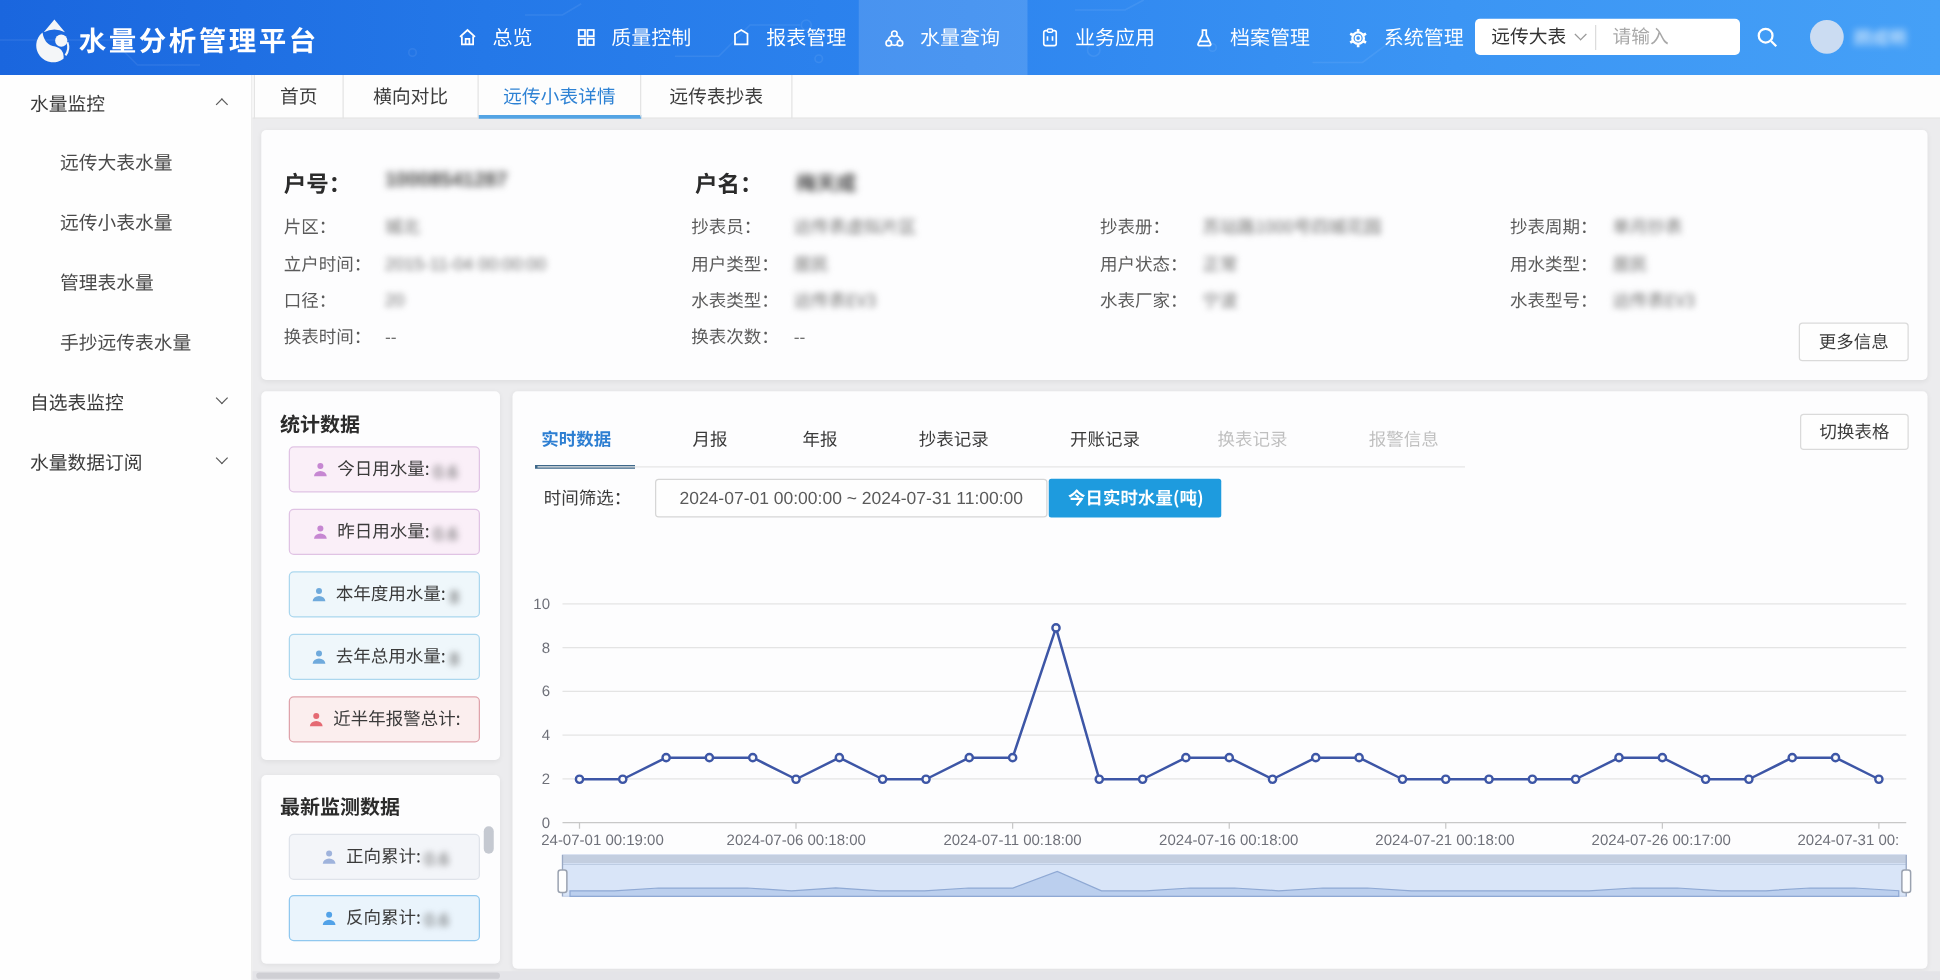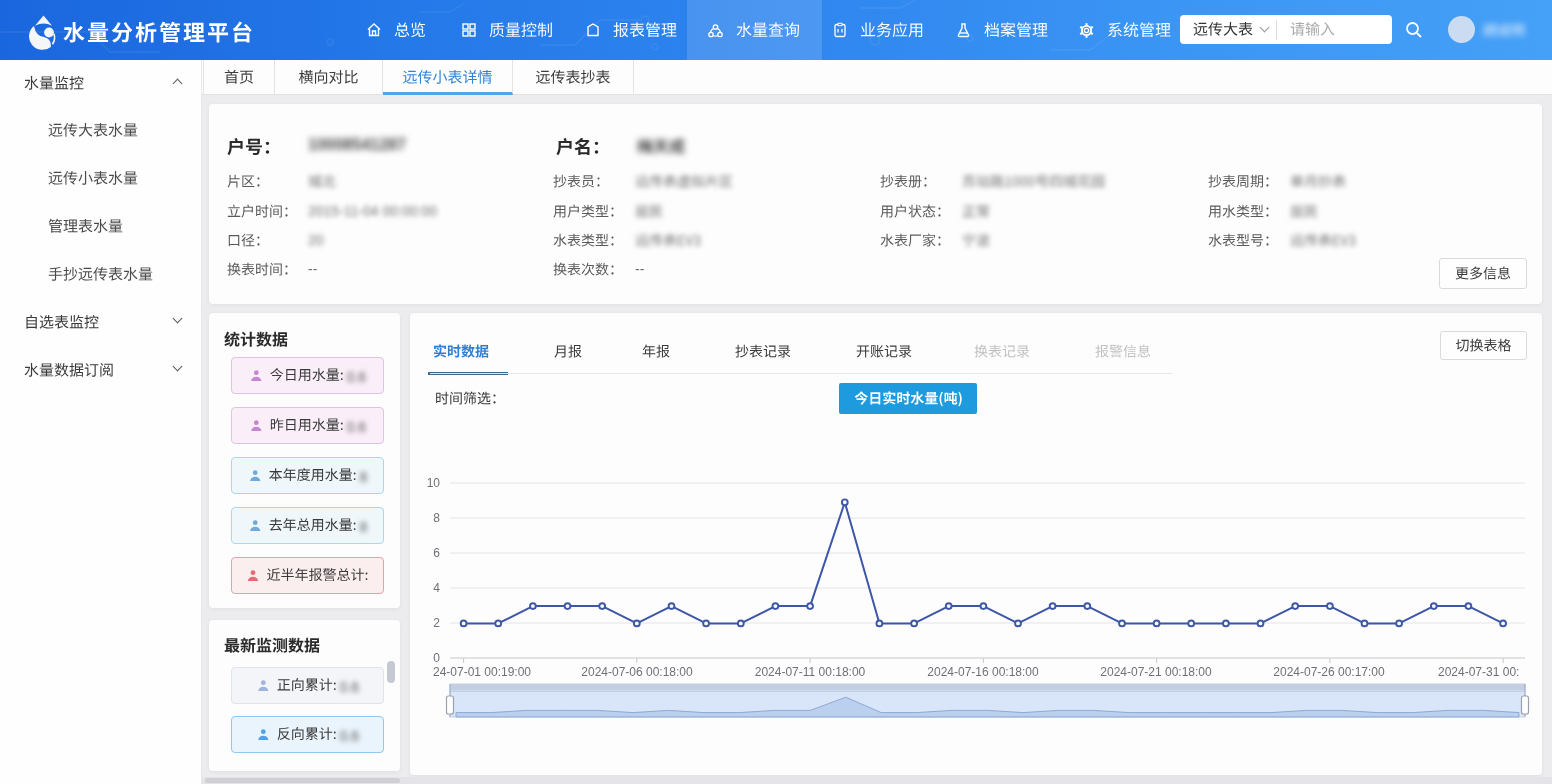--- a/index.html
+++ b/index.html
@@ -247,20 +247,21 @@
   <div style="position:absolute; left:18px; top:59px; width:80px; height:3px; background:#3E688A;"></div>
   <div style="position:absolute; left:20px; top:60px; width:742px; height:1px; background:#E6E6E6;"></div>
   <div class="ctab" style="left:144px;"></div>
   <div class="ctab" style="left:232px;"></div>
   <div class="ctab" style="left:325px;"></div>
   <div class="ctab" style="left:446px;"></div>
   <div class="ctab off" style="left:564px;"></div>
   <div class="ctab off" style="left:685px;"></div>
   <div id="btn-switch"></div>
   <div class="ilabel" style="left:25px; top:77px; color:#3A3A3A;"></div>
+  <div id="daterange">2024-07-01 00:00:00 ~ 2024-07-31 11:00:00</div>
   <div id="btn-blue"></div>
   <svg width="1132" height="462" viewBox="0 0 1132 462" style="position:absolute;left:0;top:0;" font-family="Liberation Sans, sans-serif">
 <line x1="40" y1="170" x2="1115" y2="170" stroke="#E4E4E4" stroke-width="1"></line>
 <line x1="40" y1="205" x2="1115" y2="205" stroke="#E4E4E4" stroke-width="1"></line>
 <line x1="40" y1="240" x2="1115" y2="240" stroke="#E4E4E4" stroke-width="1"></line>
 <line x1="40" y1="275" x2="1115" y2="275" stroke="#E4E4E4" stroke-width="1"></line>
 <line x1="40" y1="310" x2="1115" y2="310" stroke="#E4E4E4" stroke-width="1"></line>
 <line x1="40" y1="345" x2="1115" y2="345" stroke="#C8C8C8" stroke-width="1"></line>
 <line x1="53.6" y1="345" x2="53.6" y2="350" stroke="#C8C8C8" stroke-width="1"></line>
 <line x1="226.8" y1="345" x2="226.8" y2="350" stroke="#C8C8C8" stroke-width="1"></line>

